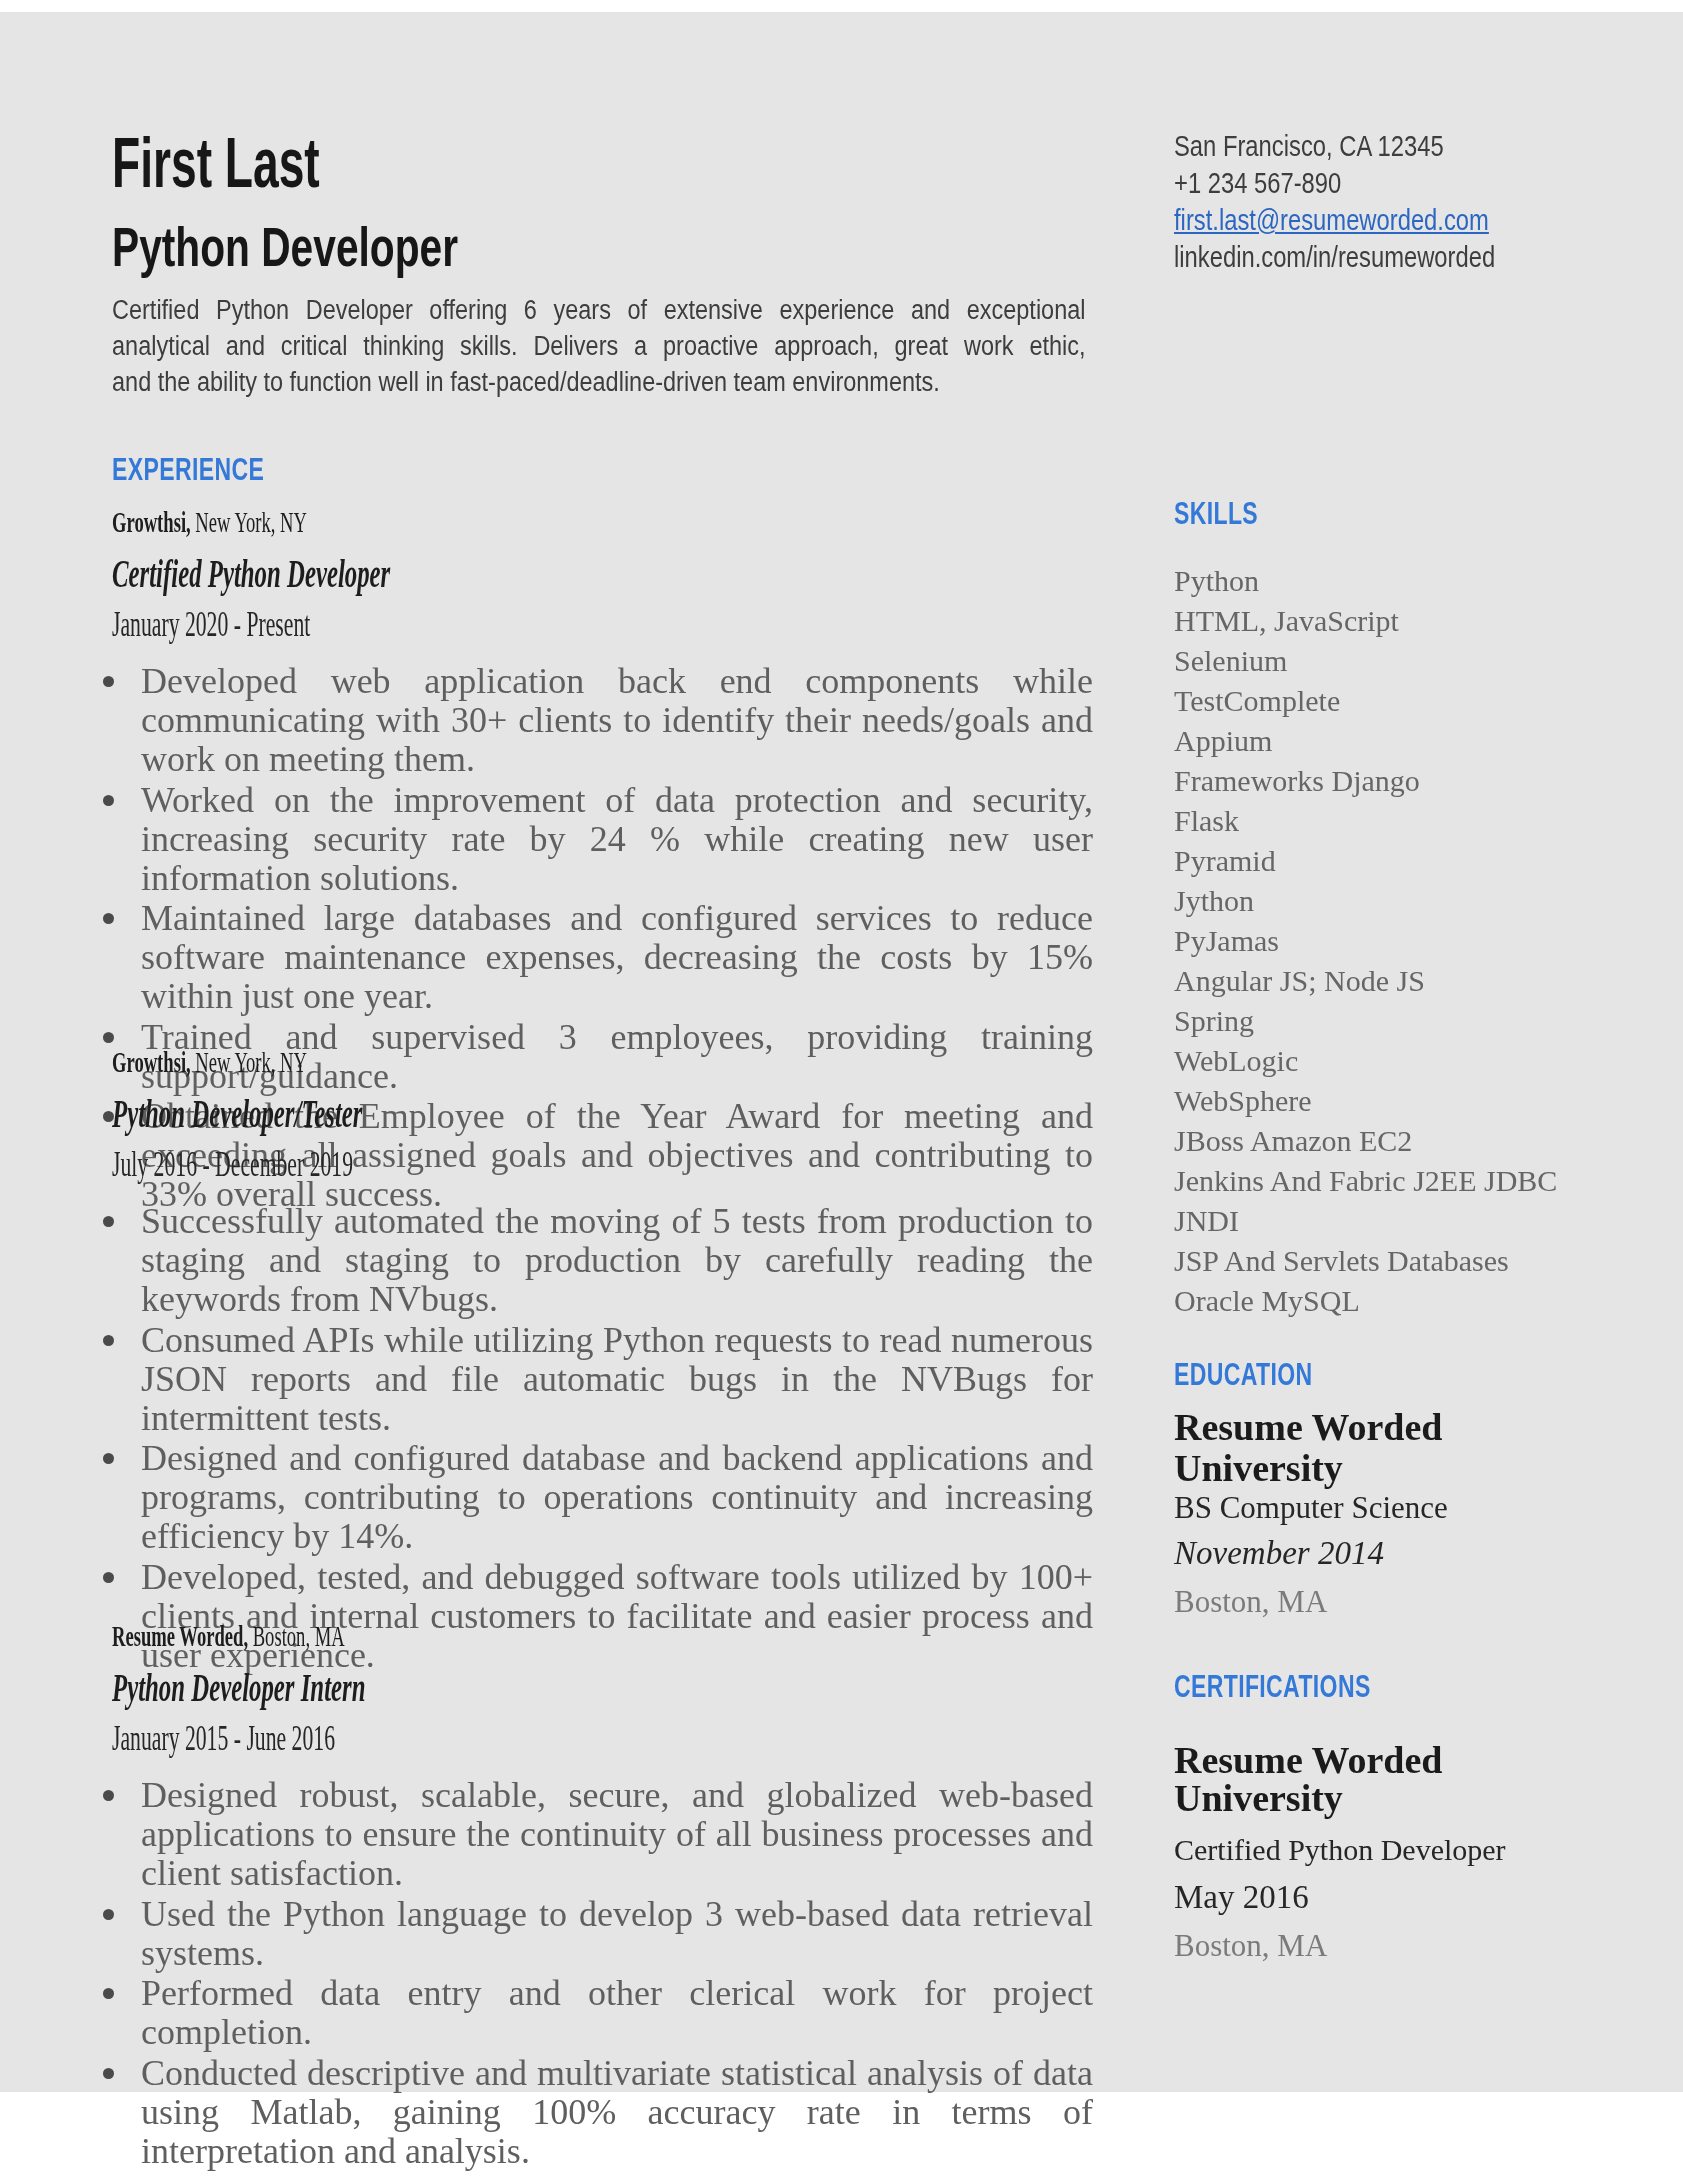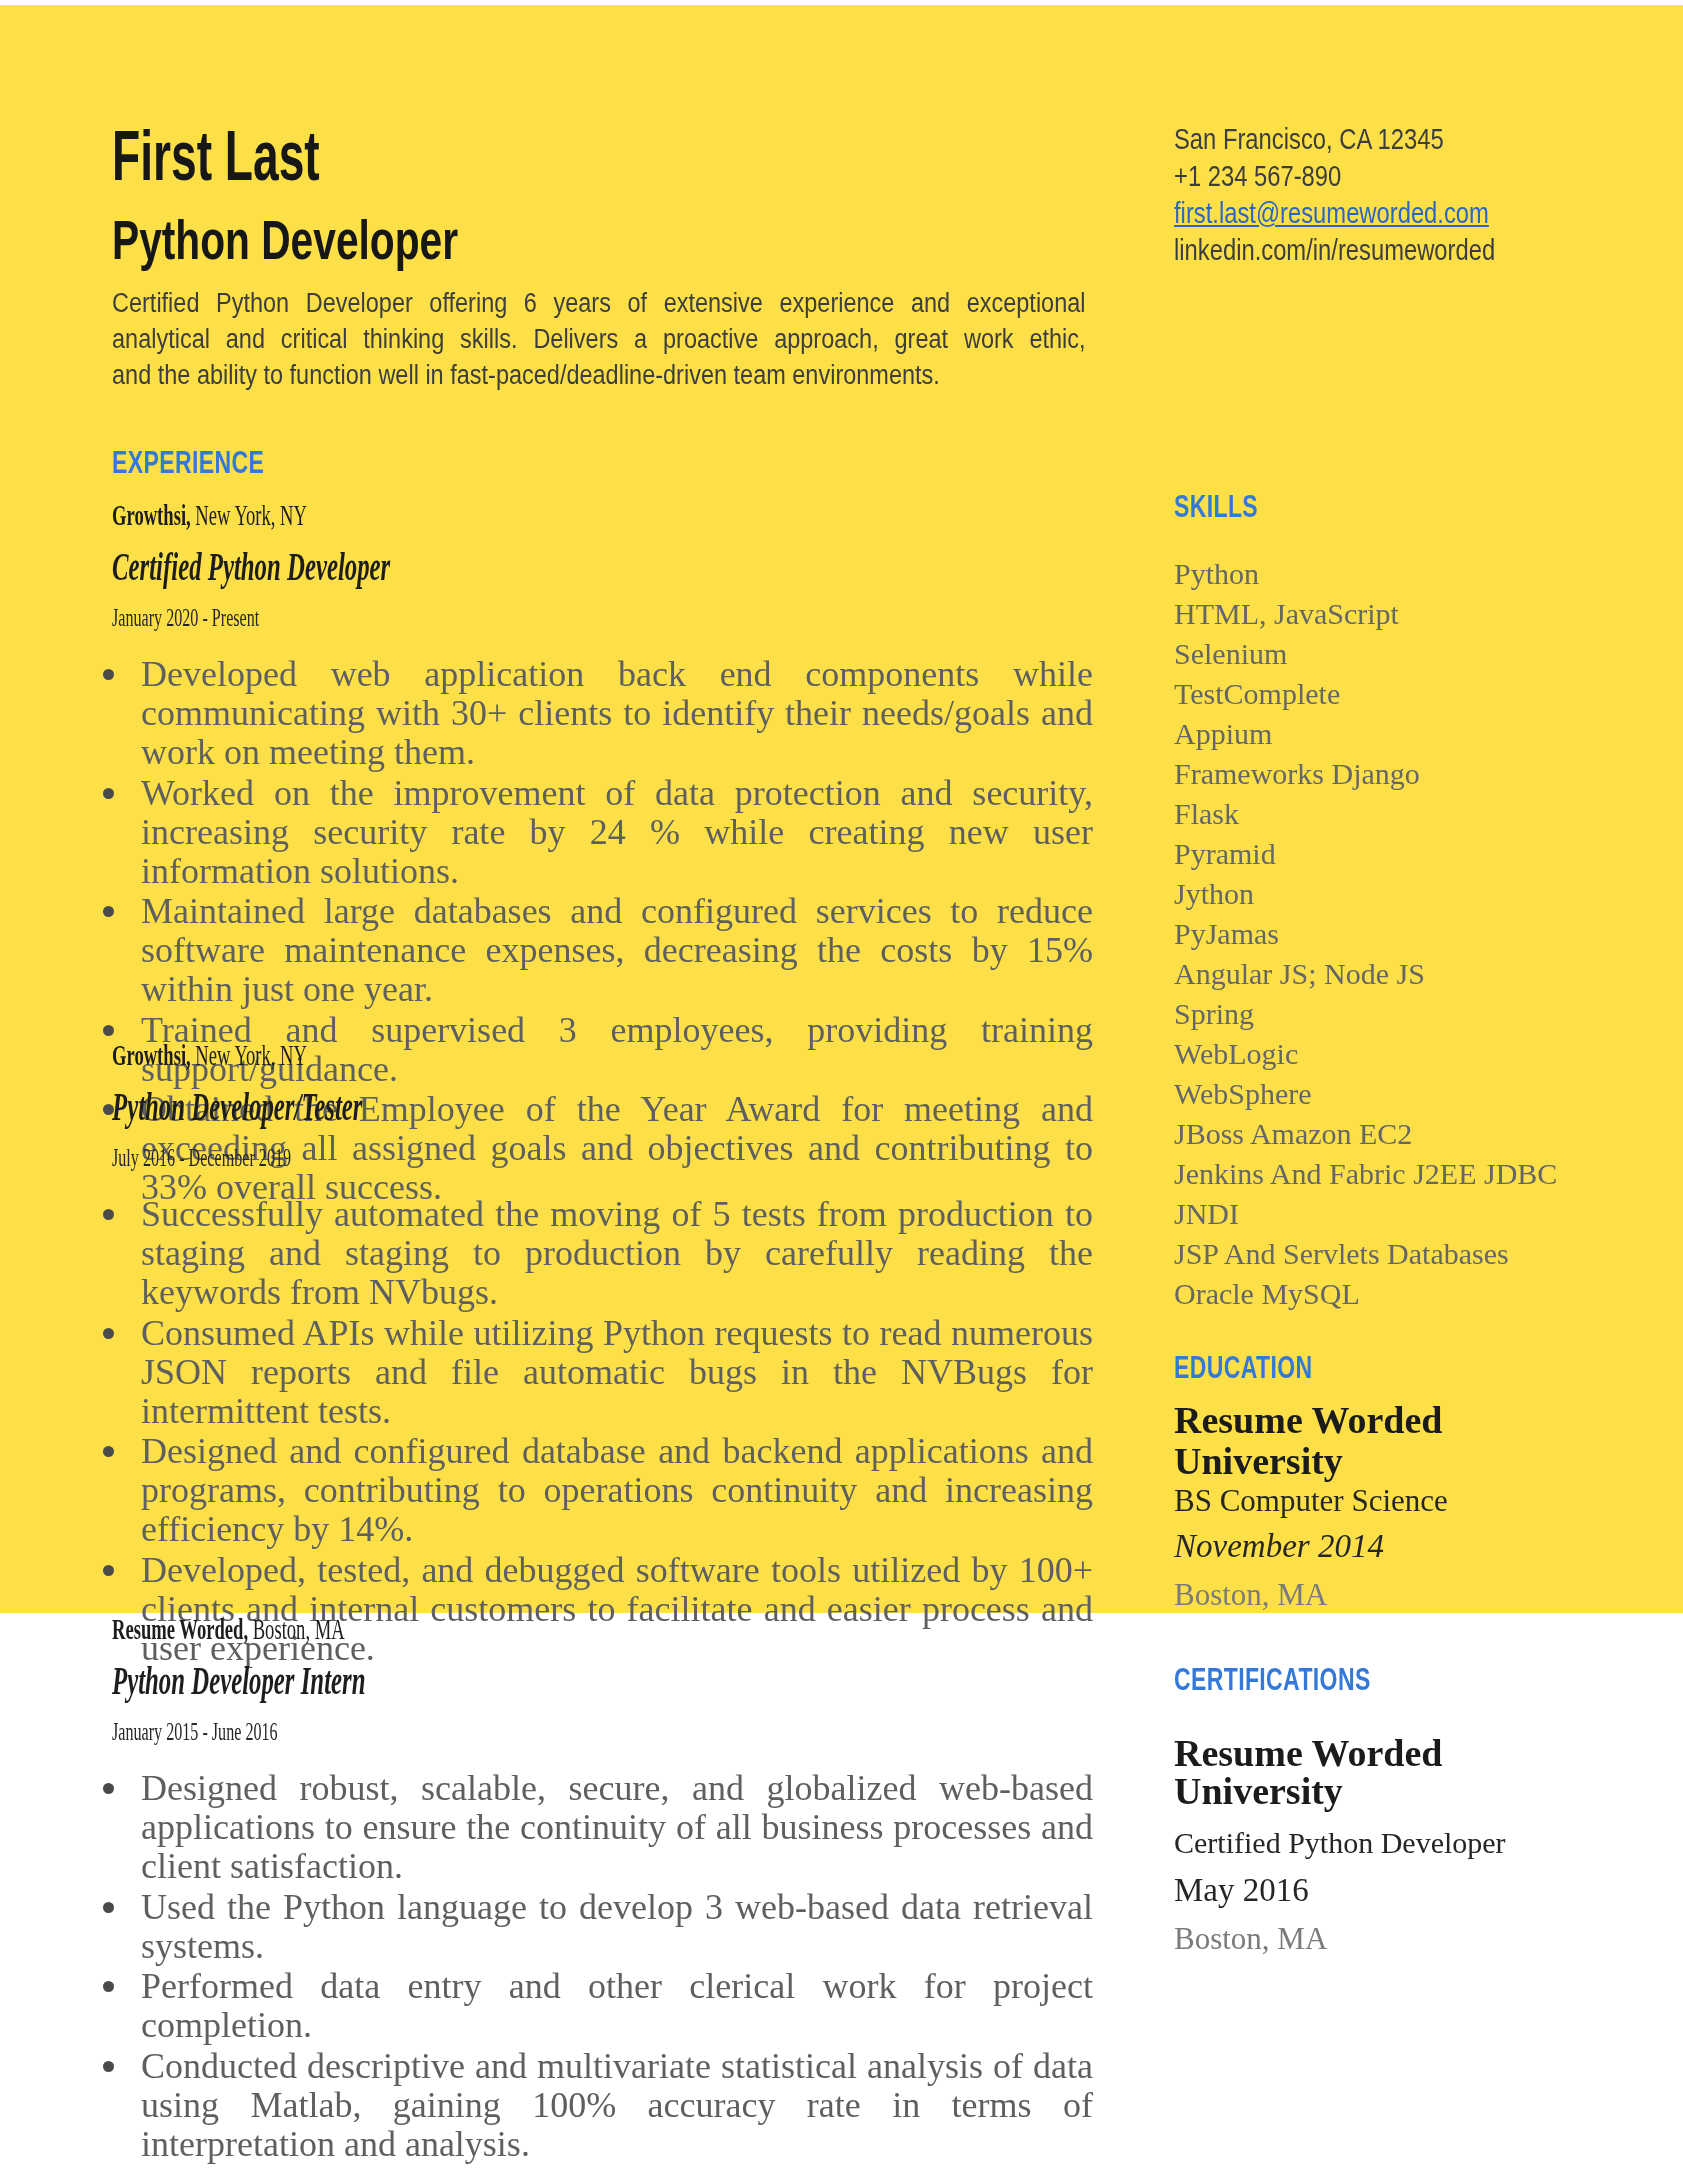--- a/index.html
+++ b/index.html
@@ -1,18 +1,18 @@
 <!DOCTYPE html>
 <html><head>
 <meta charset="utf-8">
 <style>
   html,body{margin:0;padding:0;background:#ffffff;}
   body{width:1683px;height:2178px;position:relative;font-family:"Liberation Sans",sans-serif;
        -webkit-font-smoothing:antialiased;overflow:hidden;}
-  .page{position:absolute;left:0;top:5px;width:1683px;height:1608px;background:#fde047;}
+  .page{position:absolute;left:0;top:12px;width:1683px;height:2080px;background:#e5e5e5;}
 
   
   .sx{display:inline-block;transform-origin:0 50%;white-space:nowrap;}
   .sx62{transform:scaleX(.62);}
   .sx72{transform:scaleX(.72);}
   .sx74{transform:scaleX(.74);}
   .sx78{transform:scaleX(.65);}
   .sx82{transform:scaleX(.82);}
 
   
@@ -29,21 +29,21 @@
   .sec-heading{font-size:32px;line-height:30px;font-weight:700;color:#3479d8;letter-spacing:0.5px;}
   .exp-heading{position:absolute;left:0;top:442px;}
 
   .job{position:absolute;left:0;width:981px;}
   .job1{top:486px;} .job2{top:1026px;} .job3{top:1600px;}
   .company-line{font-family:"Liberation Serif",serif;font-size:30px;line-height:48px;color:#1d1d1d;}
   .company-name{font-weight:700;}
   .company-loc{font-weight:400;}
   .role-line{margin-top:4px;font-family:"Liberation Serif",serif;font-size:40px;line-height:48px;
         font-weight:700;font-style:italic;color:#1d1d1d;}
-  .date-line{margin-top:6px;font-family:"Liberation Serif",serif;font-size:26px;line-height:42px;
+  .date-line{margin-top:6px;font-family:"Liberation Serif",serif;font-size:35px;line-height:42px;
         color:#262626;}
   .bullets{margin:16px 0 0 0;padding:0;list-style:none;}
   .bullets li{position:relative;padding-left:29px;margin-bottom:1.5px;
         font-family:"Liberation Serif",serif;font-size:36px;line-height:39px;color:#5f5f5f;
         text-align:justify;}
   .bullet-dot{position:absolute;left:-9px;top:14px;width:11px;height:11px;border-radius:50%;
         background:#4a4a4a;}
 
   
   .right-col{position:absolute;left:1174px;top:0;width:475px;height:2178px;}

